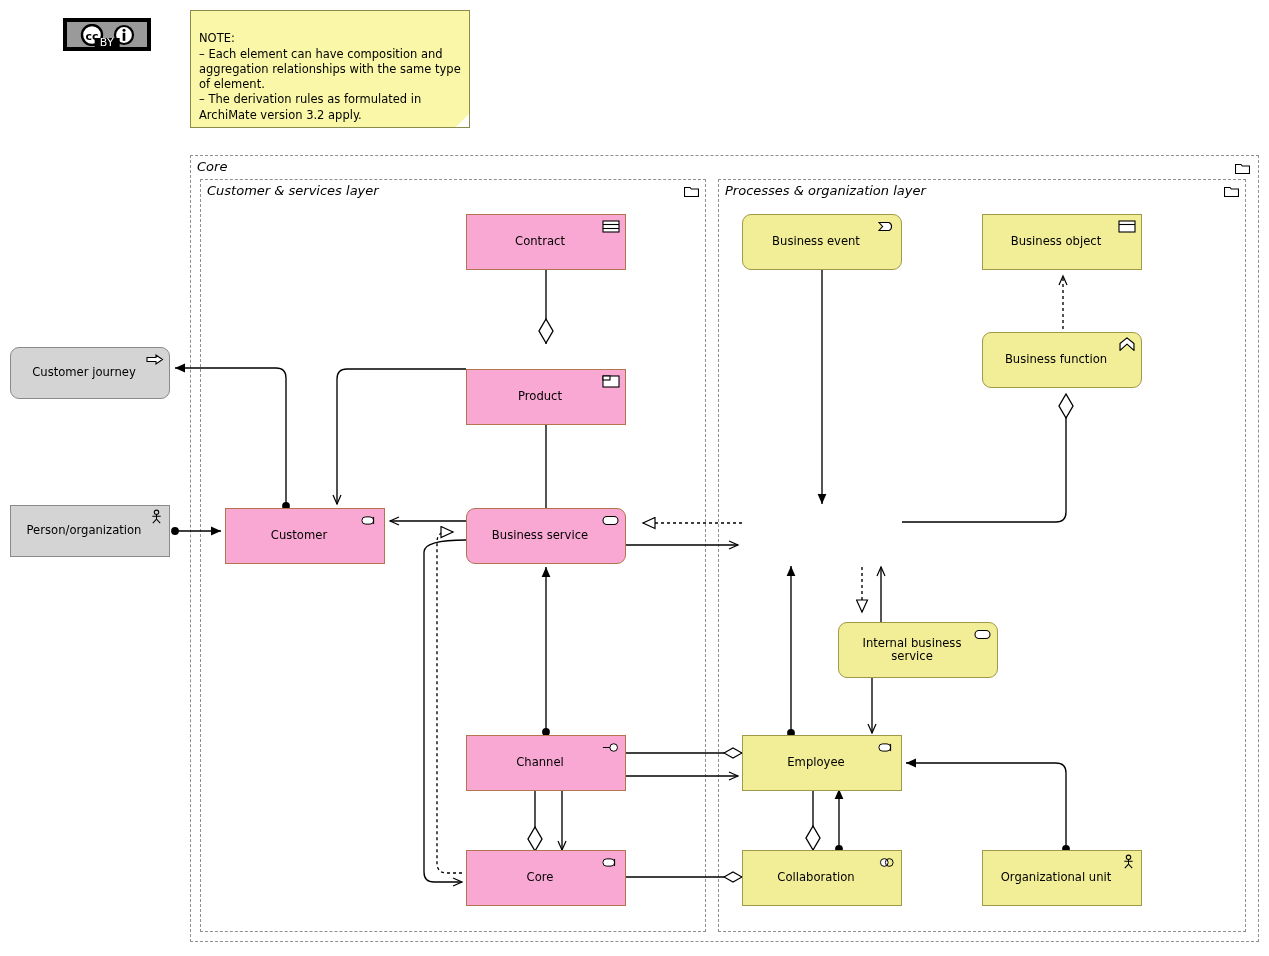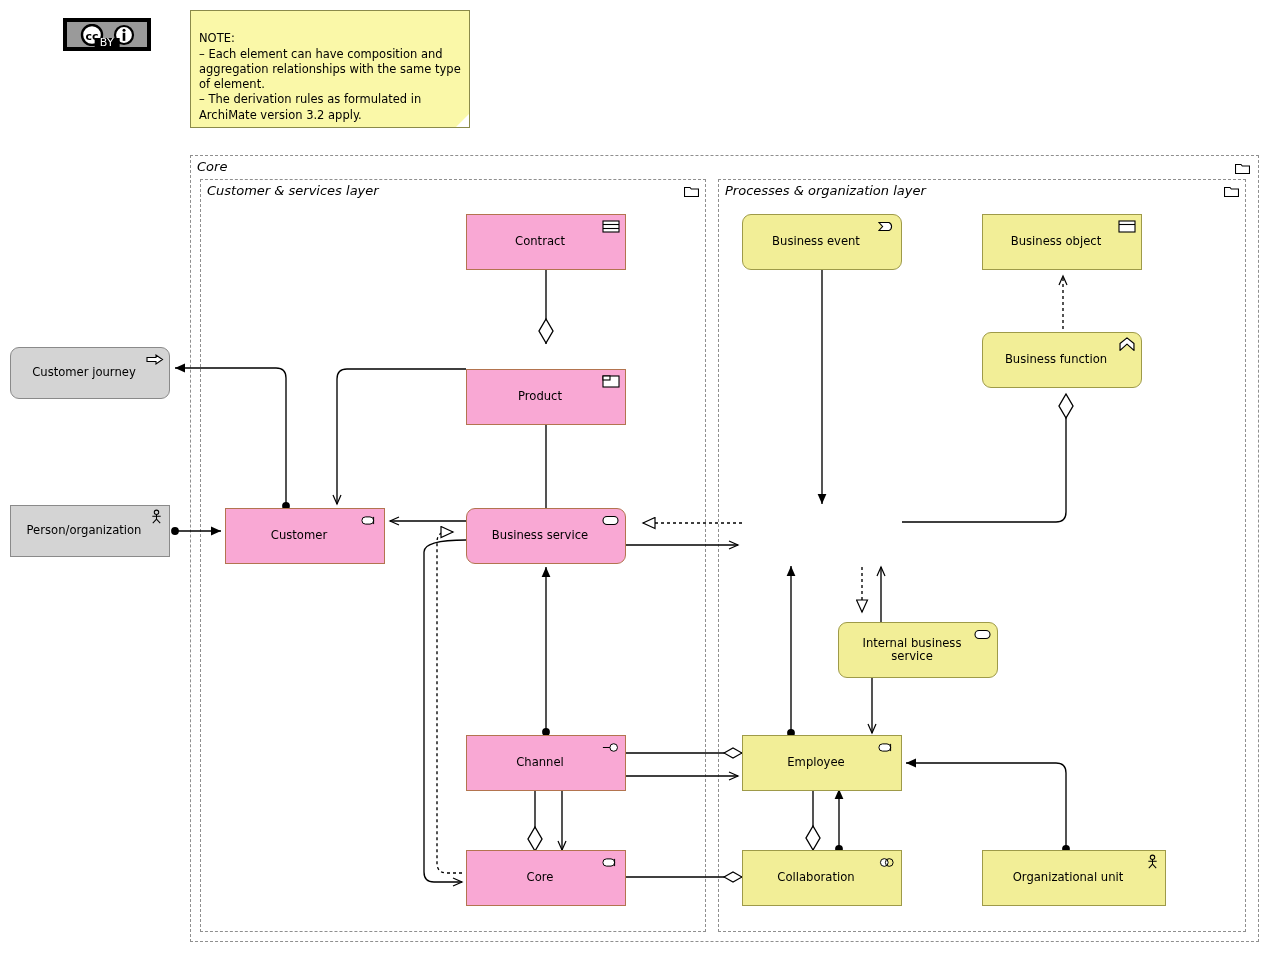--- a/index.html
+++ b/index.html
@@ -341,21 +341,21 @@
   </div>
 
   <div class="el process" style="left:742px;top:850px;width:160px;height:56px;">
     <span class="lbl">Collaboration</span>
     <svg class="el-icon" viewBox="0 0 20 12">
       <circle cx="7" cy="6" r="4.3" fill="#fff" stroke="#000" stroke-width="1.1"></circle>
       <circle cx="12.5" cy="6" r="4.3" fill="none" stroke="#000" stroke-width="1.1"></circle>
     </svg>
   </div>
 
-  <div class="el process" style="left:982px;top:850px;width:184px;height:56px;">
+  <div class="el process" style="left:982px;top:850px;width:160px;height:56px;">
     <span class="lbl">Organizational unit</span>
     <svg class="el-icon" viewBox="0 0 14 16" style="width:13px;height:16px;right:6px;top:3px;">
       <circle cx="7" cy="3" r="2.4" fill="none" stroke="#000" stroke-width="1.1"></circle>
       <line x1="7" y1="5.4" x2="7" y2="10.5" stroke="#000" stroke-width="1.1"></line>
       <line x1="2.5" y1="7.2" x2="11.5" y2="7.2" stroke="#000" stroke-width="1.1"></line>
       <line x1="7" y1="10.3" x2="3" y2="14.6" stroke="#000" stroke-width="1.1"></line>
       <line x1="7" y1="10.3" x2="11" y2="14.6" stroke="#000" stroke-width="1.1"></line>
     </svg>
   </div>
 

